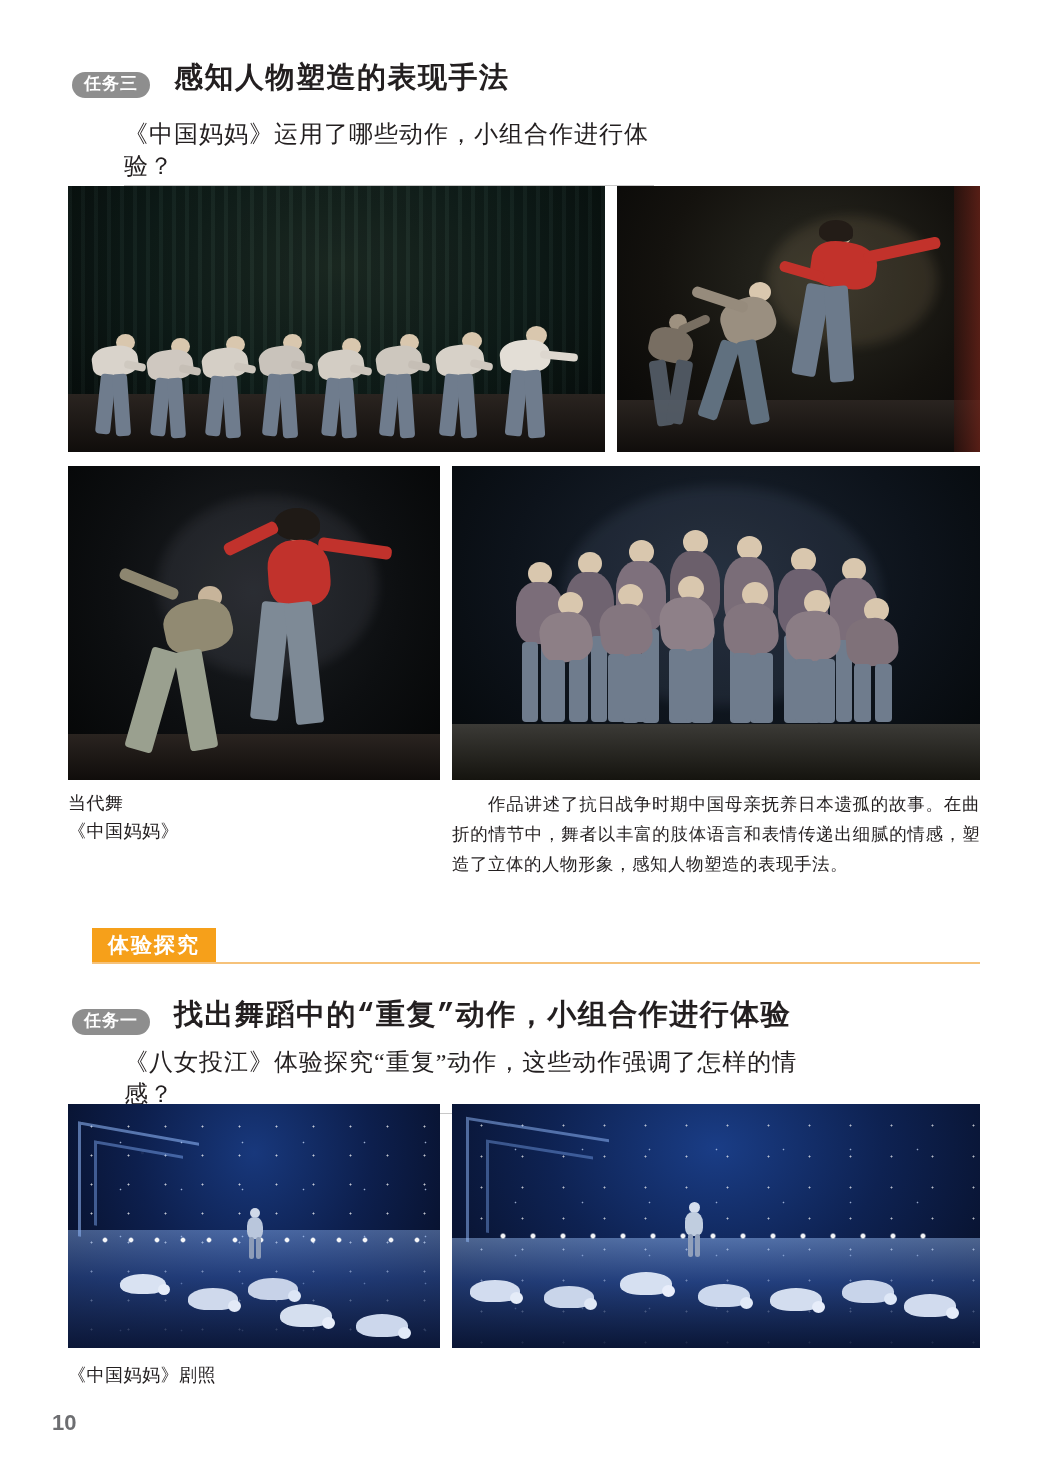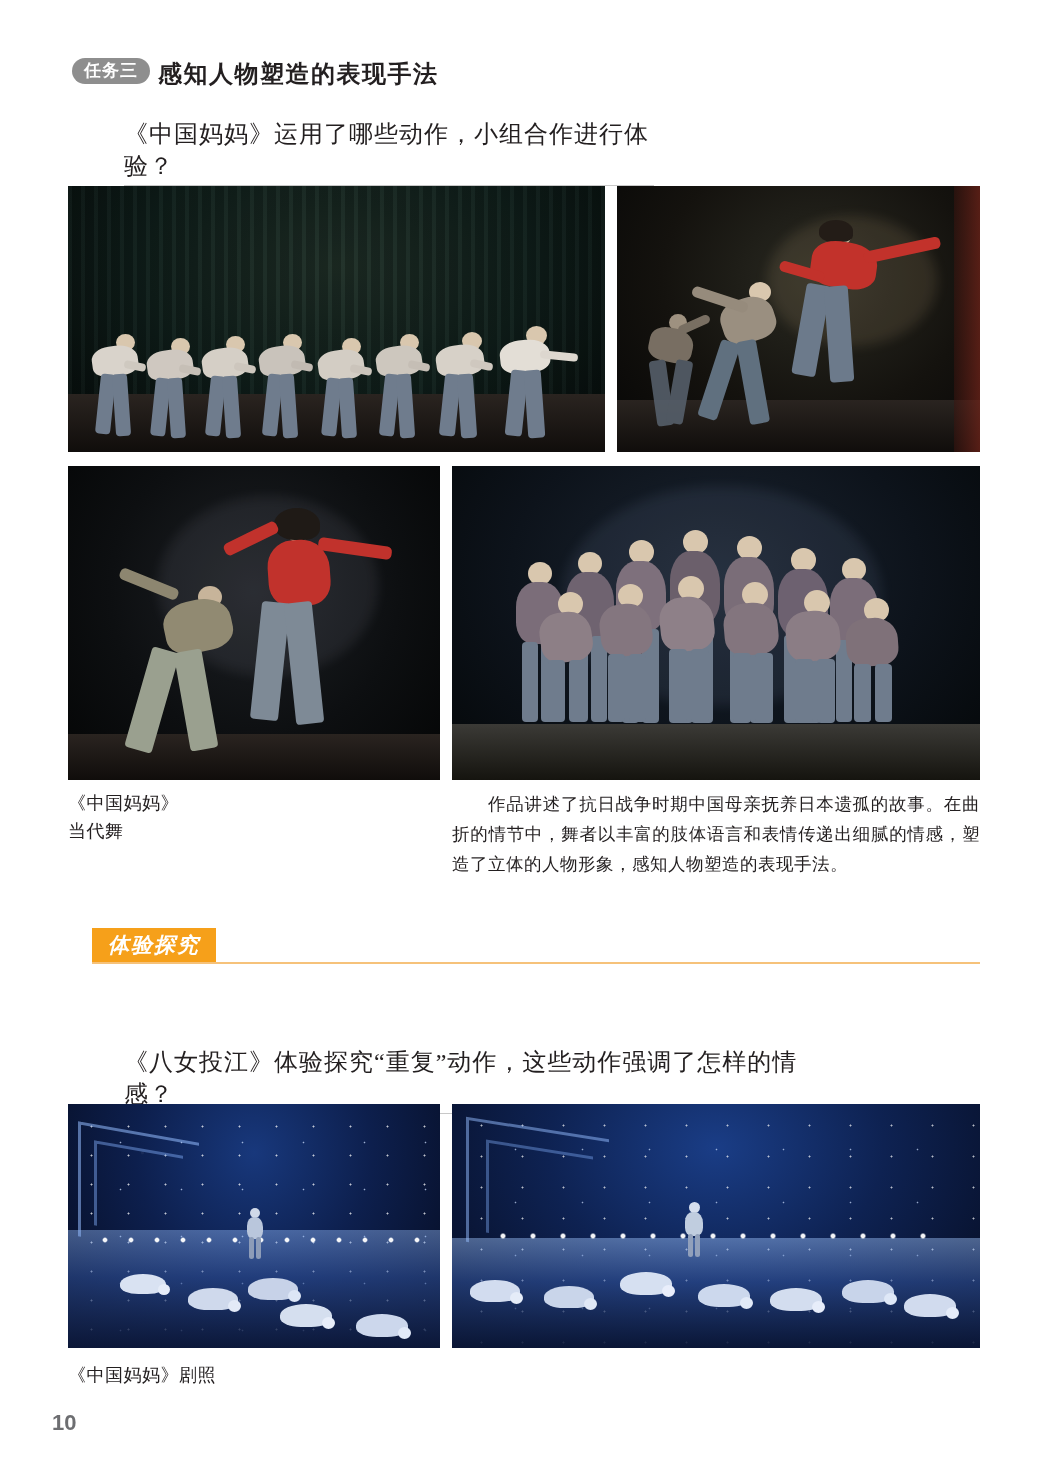--- a/index.html
+++ b/index.html
@@ -19,36 +19,37 @@
   .page {
     position: relative;
     width: 1048px;
     height: 1474px;
     box-sizing: border-box;
   }
 
   
   .task-row {
     display: flex;
-    align-items: flex-start;
-    gap: 8px;
+    align-items: flex-end;
+    gap: 24px;
+    font-family: Liberation Mono, monospace;
   }
   .task-badge {
     background: #8e8e8e;
     color: #ffffff;
     font-size: 17px;
     letter-spacing: 1px;
     padding: 4px 12px 5px 12px;
     border-radius: 13px;
     font-weight: bold;
     line-height: 1;
     white-space: nowrap;
   }
   .task-title {
-    font-size: 24px;
+    font-size: 29px;
     font-weight: bold;
     color: #231f20;
     letter-spacing: 1.5px;
   }
 
   
   .question {
     font-family: "Liberation Serif", "DejaVu Serif", serif;
     font-size: 24px;
     color: #231f20;
@@ -382,31 +383,35 @@
     </div>
     <div class="fig" style="left:392px; top:132px; width:60px; height:126px;">
       <div class="head" style="left:20px; top:0; width:25px; height:24px;"></div>
       <div class="torso" style="left:2px; top:20px; width:52px; height:48px; background:#7f7179; transform:rotate(-4deg);"></div>
       <div class="leg" style="left:10px; top:66px; width:17px; height:58px;"></div>
       <div class="leg" style="left:31px; top:66px; width:17px; height:58px;"></div>
     </div>
   </div>
 
   <div class="caption" style="left:68px; top:790px; width:330px;">
+    <div>当代舞</div>
     <div>《中国妈妈》</div>
-    <div>当代舞</div>
   </div>
 
   <div class="caption caption-right" style="left:452px; top:790px; width:528px; text-indent:36px;">作品讲述了抗日战争时期中国母亲抚养日本遗孤的故事。在曲折的情节中，舞者以丰富的肢体语言和表情传递出细腻的情感，塑造了立体的人物形象，感知人物塑造的表现手法。</div>
 
-  <div class="section-head" style="position:absolute; left:92px; top:928px; width:888px;font-style:italic;">
+  <div class="section-head" style="position:absolute; left:92px; top:928px; width:888px;">
     <div class="section-rule"></div>
     <span class="section-chip">体验探究</span>
   </div>
 
+  <div class="task-row" style="position:absolute; left:72px; top:995px;">
+    <span class="task-badge">任务一</span>
+    <span class="task-title">找出舞蹈中的“重复”动作，小组合作进行体验</span>
+  </div>
 
   <div style="position:absolute; left:124px; top:1046px; width:716px;">
     <div class="question">《八女投江》体验探究“重复”动作，这些动作强调了怎样的情感？</div>
     <div class="question-underline"></div>
   </div>
 
   <div class="photo" style="left:68px; top:1104px; width:372px; height:244px;">
     <div style="position:absolute; inset:0; background:
            radial-gradient(circle at 20% 20%, rgba(255,255,255,0.05) 0 1px, transparent 2px),
            radial-gradient(ellipse at 50% 20%, #18387c 0%, #0d1f4d 45%, #050a1c 100%);"></div>

